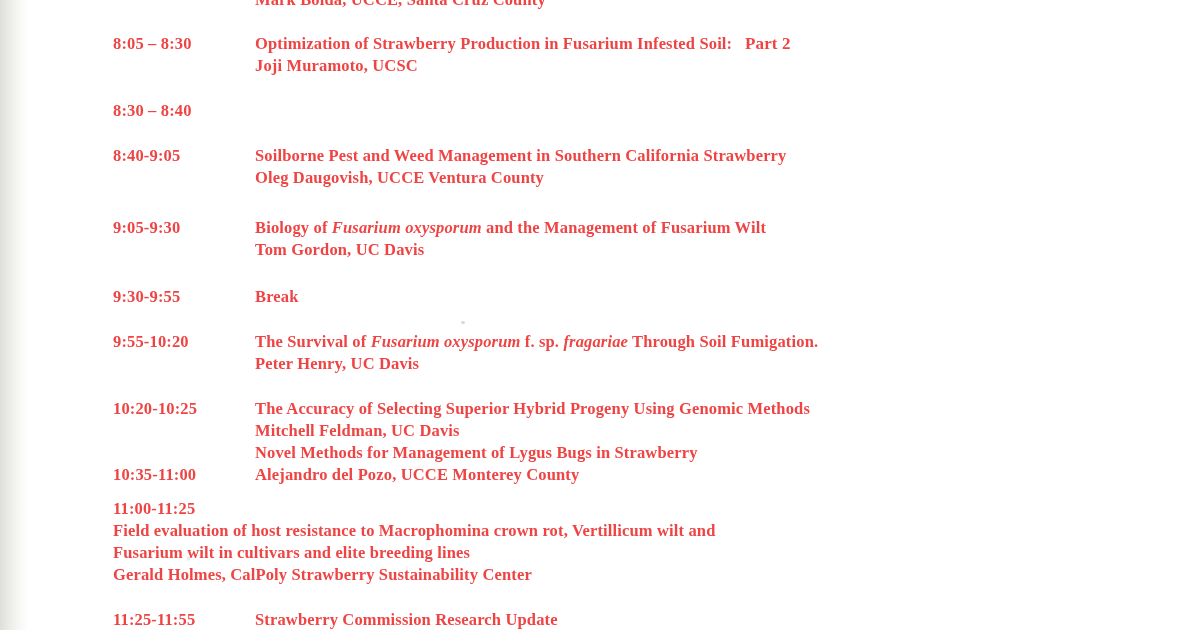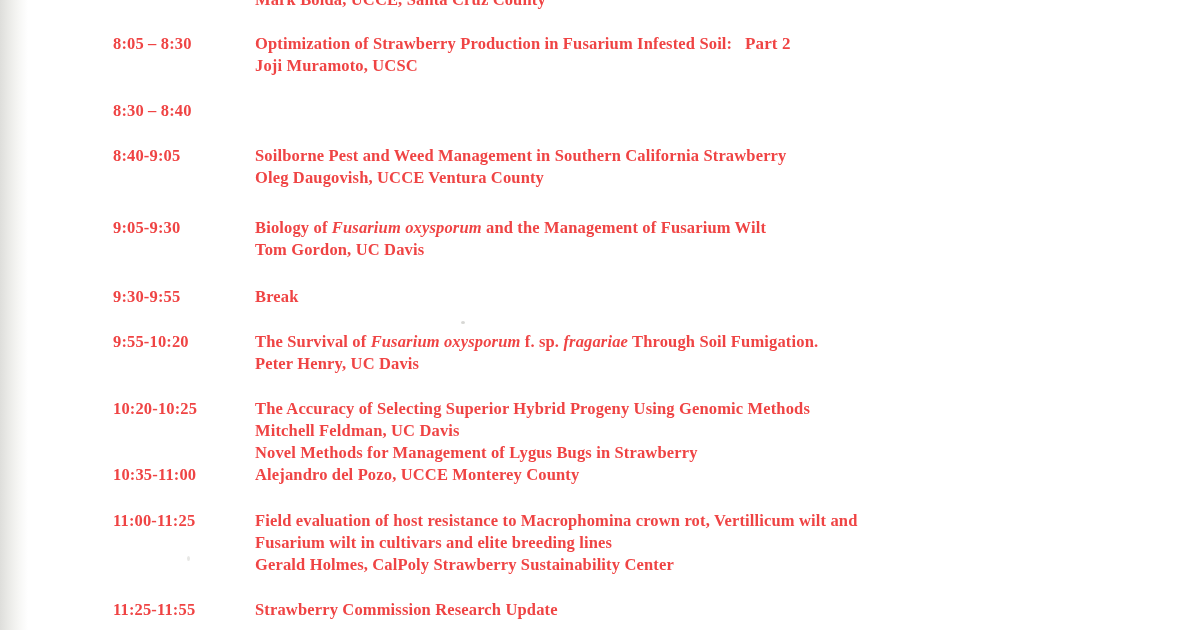--- a/index.html
+++ b/index.html
@@ -46,21 +46,21 @@
   }
   .row {
     display: flex;
     margin-top: 23px;
   }
   .r0 { margin-top: 0; }
   .r1 { margin-top: 22px; }
   .r4 { margin-top: 28px; }
   .r5 { margin-top: 25px; }
   .r8 { margin-top: 0; align-items: flex-end; }
-  .r9 { margin-top: 24px; }
+  .r9 { margin-top: 12px; flex-direction: column; }
   .time {
     flex: none;
     width: 142px;
     line-height: 22px;
     white-space: nowrap;
   }
   .body { flex: 1; }
   .line {
     line-height: 22px;
     white-space: pre-wrap;

